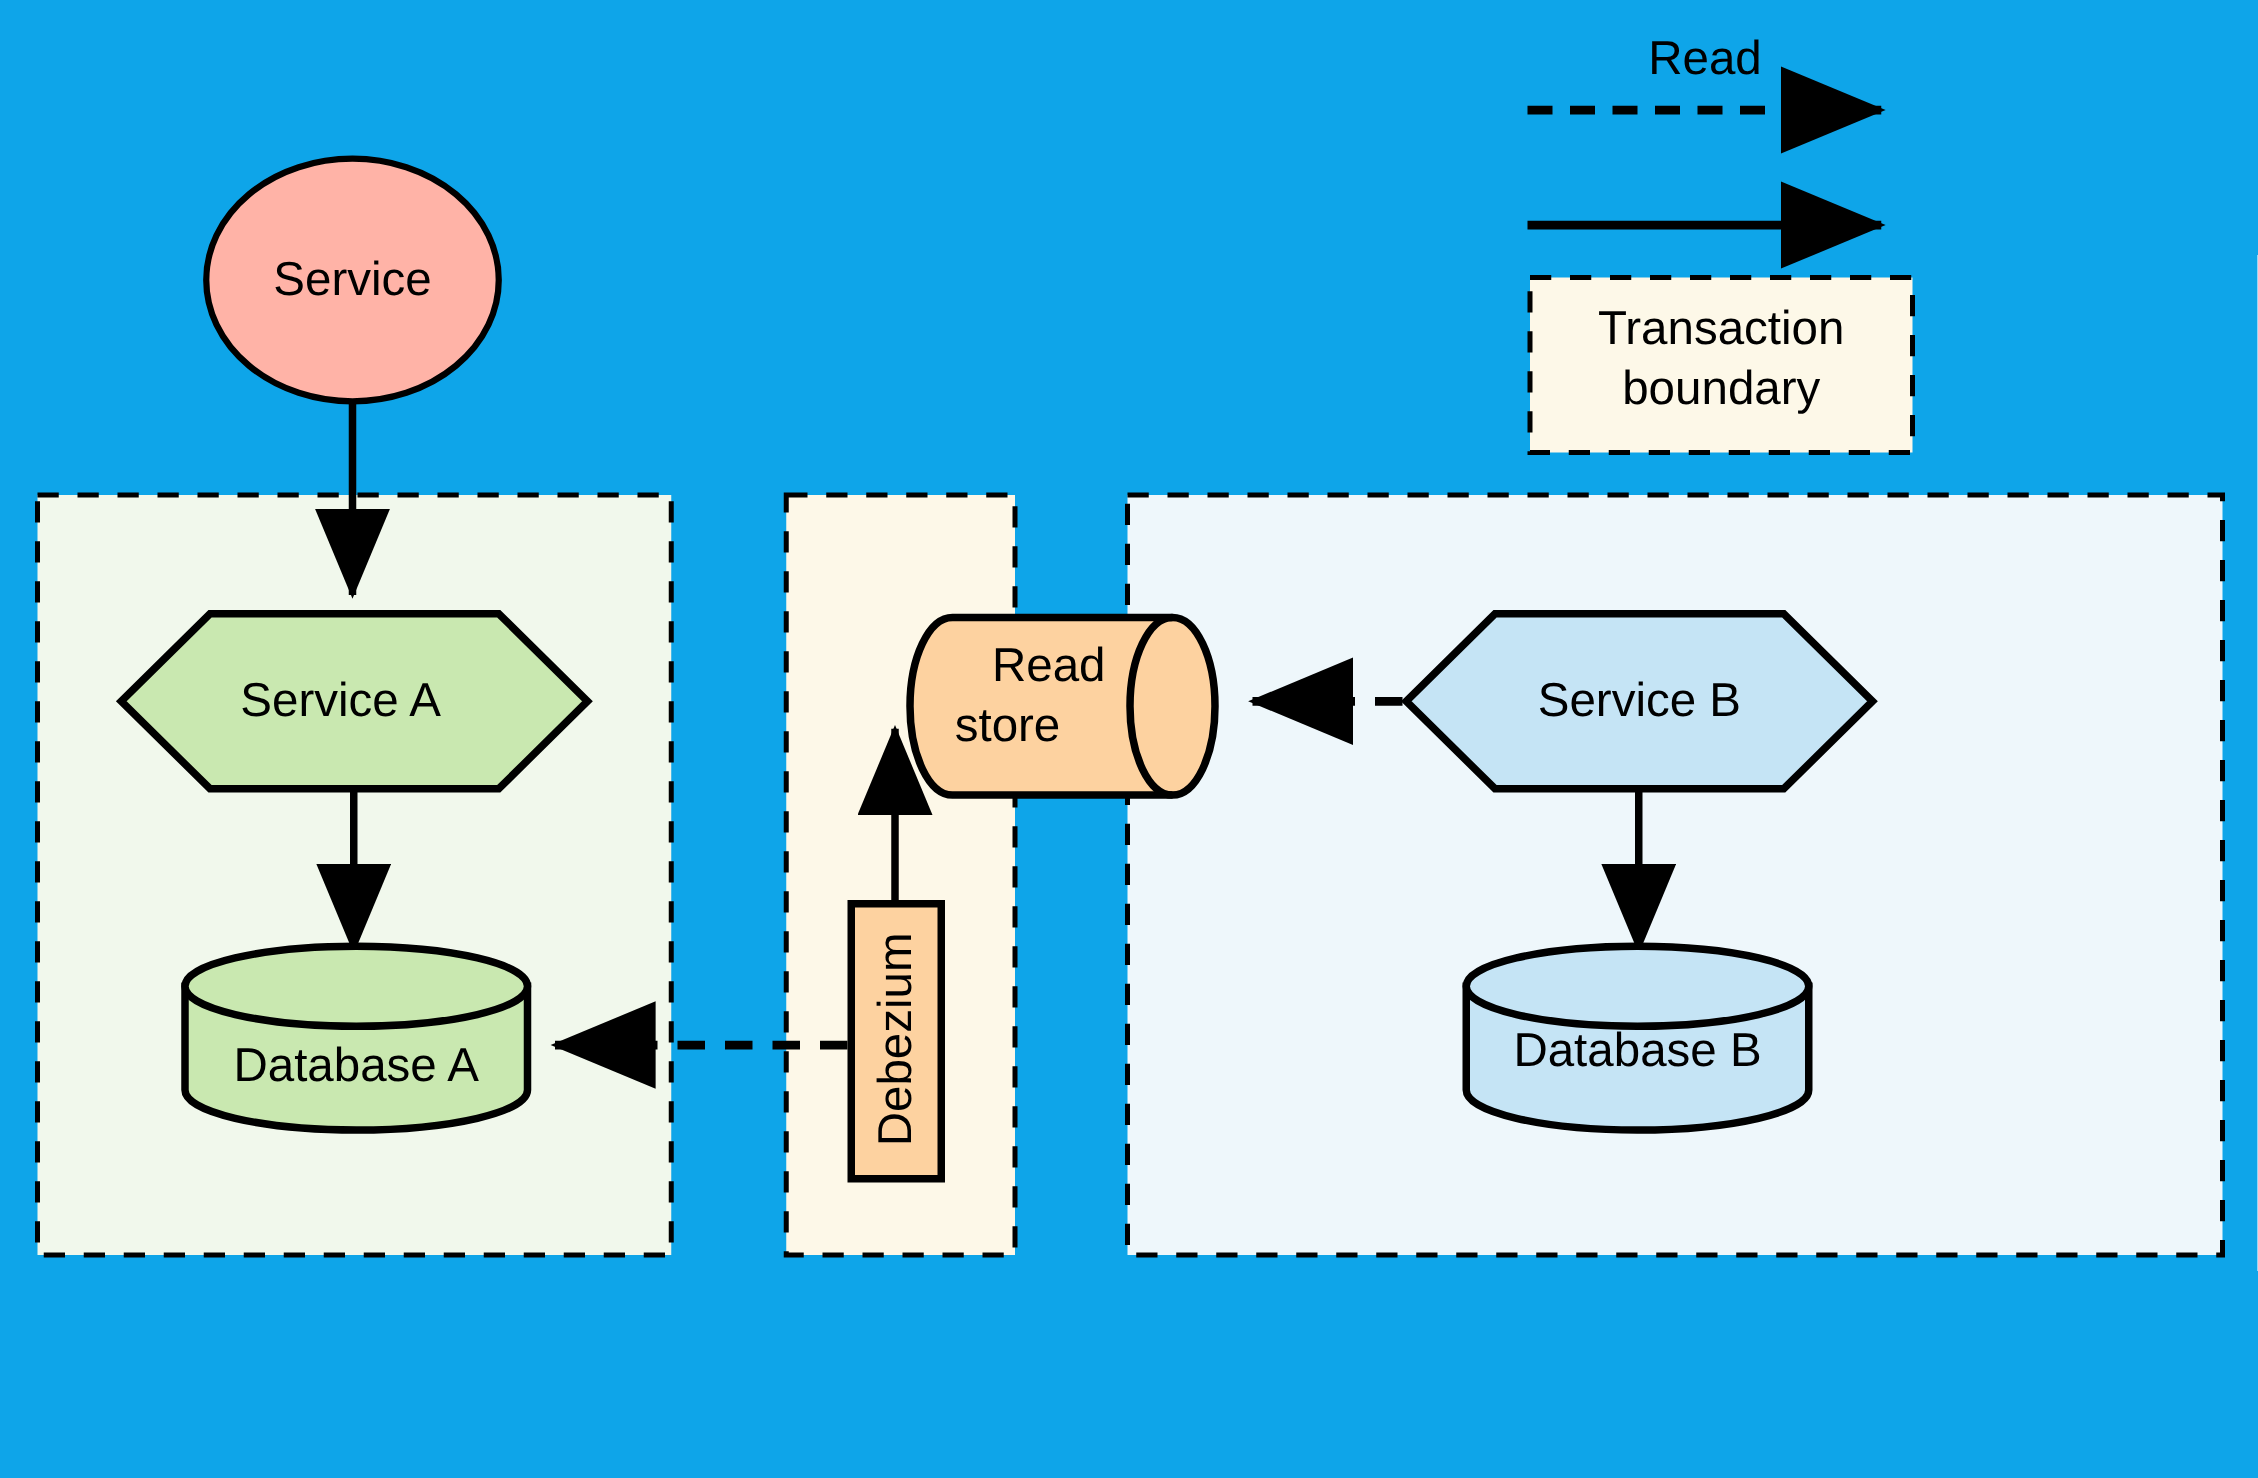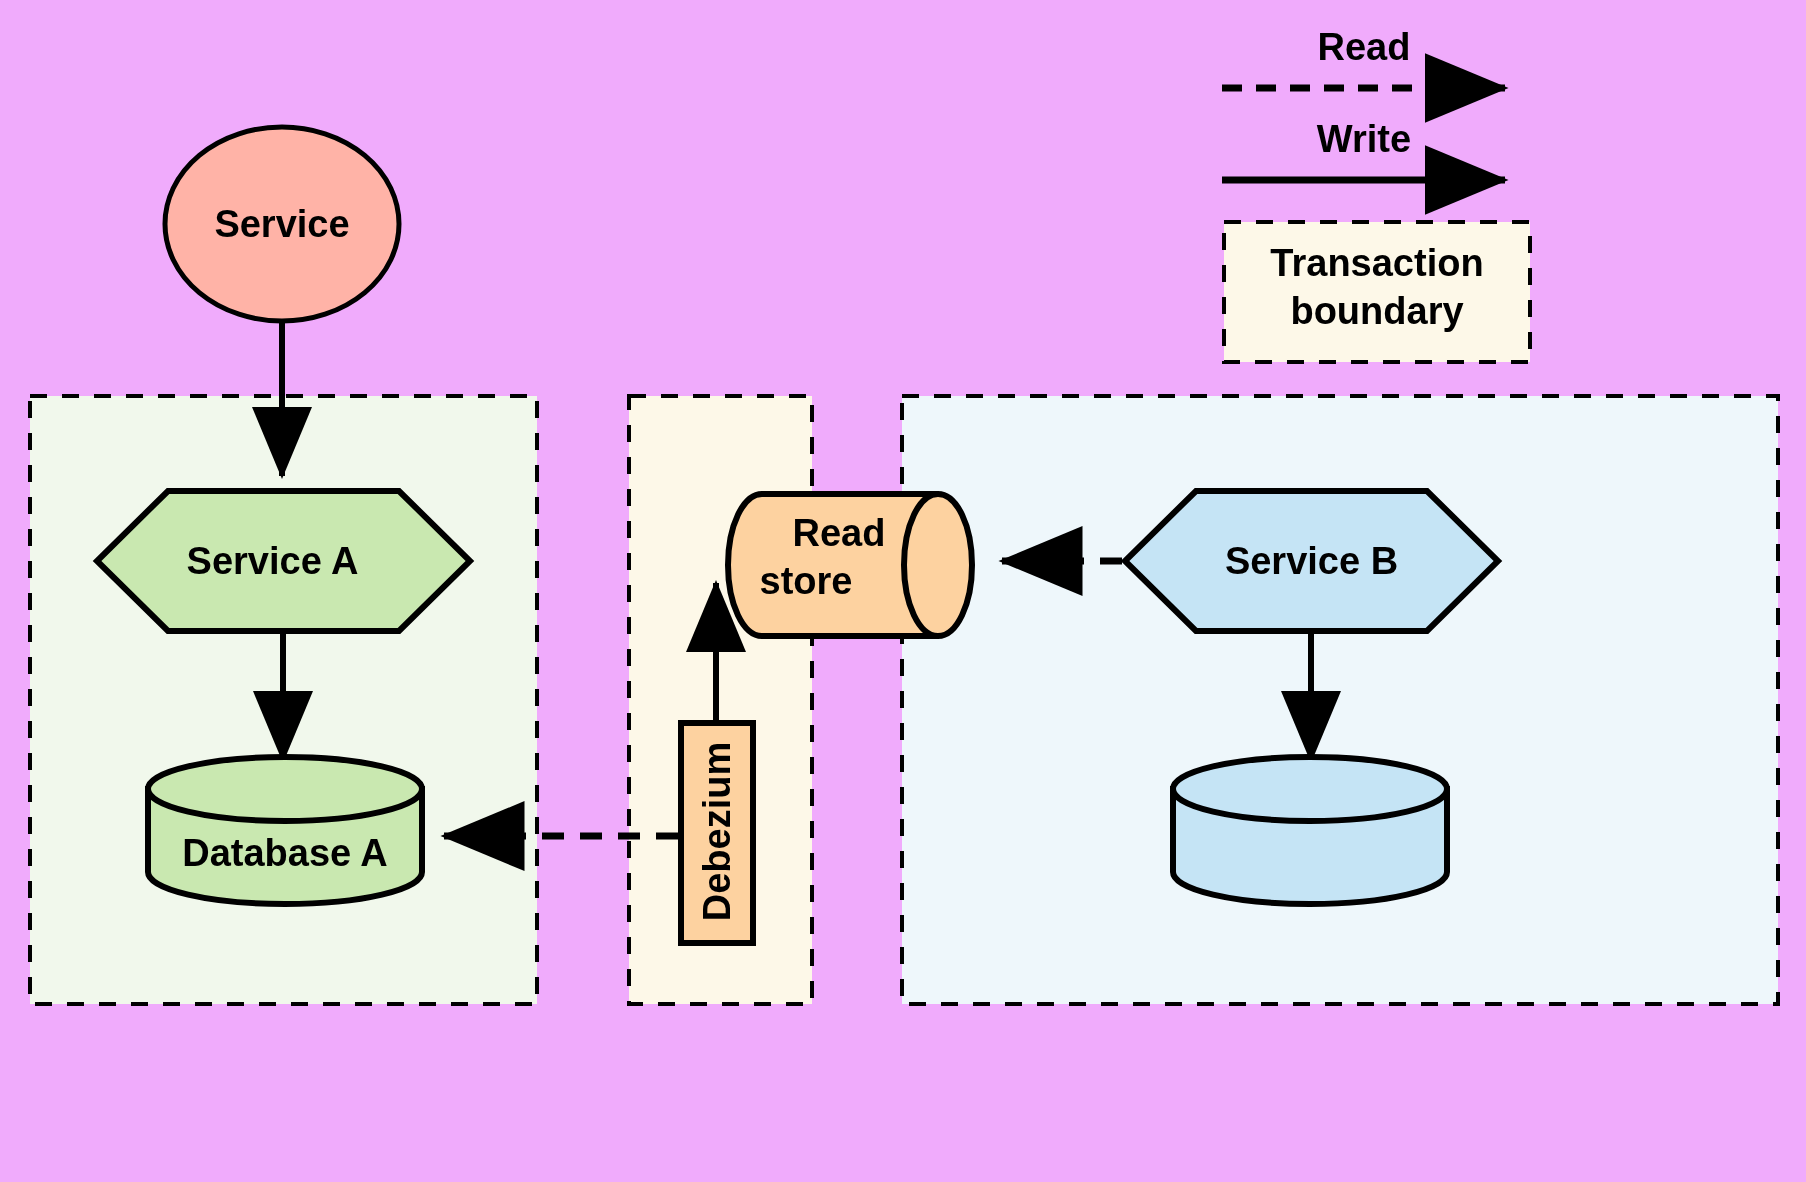--- a/index.html
+++ b/index.html
@@ -1,17 +1,17 @@
 <!DOCTYPE html>
 <html><head>
 <meta charset="utf-8">
 <style>
   html,body{margin:0;padding:0;background:#ffffff;}
   body{width:1806px;height:1182px;font-family:"Liberation Sans",sans-serif;}
-  #stage{position:relative;width:1806px;height:1182px;overflow:hidden;background:#f0abfc;font-weight:bold;}
+  #stage{position:relative;width:1806px;height:1182px;overflow:hidden;background:#0ea5e9;}
   svg.layer{position:absolute;left:0;top:0;width:1806px;height:1182px;}
   .lbl{
     position:absolute;
     color:#000;
     font-family:"Liberation Sans",sans-serif;
     font-size:38px;
     line-height:46px;
     text-align:center;
     white-space:pre;
     pointer-events:none;
@@ -80,31 +80,31 @@
 
     <line x1="1122" y1="561" x2="1002" y2="561" stroke="#000" stroke-width="7" stroke-dasharray="22,16" marker-end="url(#arrowSolid)"></line>
 
     <line x1="1311" y1="631" x2="1311" y2="760" stroke="#000" stroke-width="6" marker-end="url(#arrowSolid)"></line>
 
     <path d="M1173,789 L1173,872 A137,32 0 0 0 1447,872 L1447,789 Z" fill="#c5e4f5" stroke="#000" stroke-width="6"></path>
     <ellipse cx="1310" cy="789" rx="137" ry="32" fill="#c5e4f5" stroke="#000" stroke-width="6"></ellipse>
   </svg>
 
   <div class="lbl" style="left:1222px; top:24px; width:284px;">Read</div>
-  <div class="lbl" style="left:1222px; top:116px; width:284px;">Write</div>
   <div class="lbl" style="left:1224px; top:288px; width:306px;">boundary</div>
   <div class="lbl" style="left:1224px; top:240px; width:306px;">Transaction</div>
 
   <div class="lbl" style="left:165px; top:201px; width:234px;">Service</div>
 
   <div class="lbl" style="left:86px; top:538px; width:373px;">Service A</div>
 
   <div class="lbl" style="left:148px; top:830px; width:274px;">Database A</div>
 
   <div class="lbl two" style="left:744px; top:509px; width:190px;">Read</div>
   <div class="lbl two" style="left:711px; top:557px; width:190px;">store</div>
 
   <div class="vlbl" style="left:607px; top:810px; width:220px; text-align:center;">Debezium</div>
 
   <div class="lbl" style="left:1125px; top:538px; width:373px;text-align:center;">Service B</div>
 
+  <div class="lbl" style="left:1173px; top:818px; width:274px;">Database B</div>
 
 </div>
 
 </body></html>

